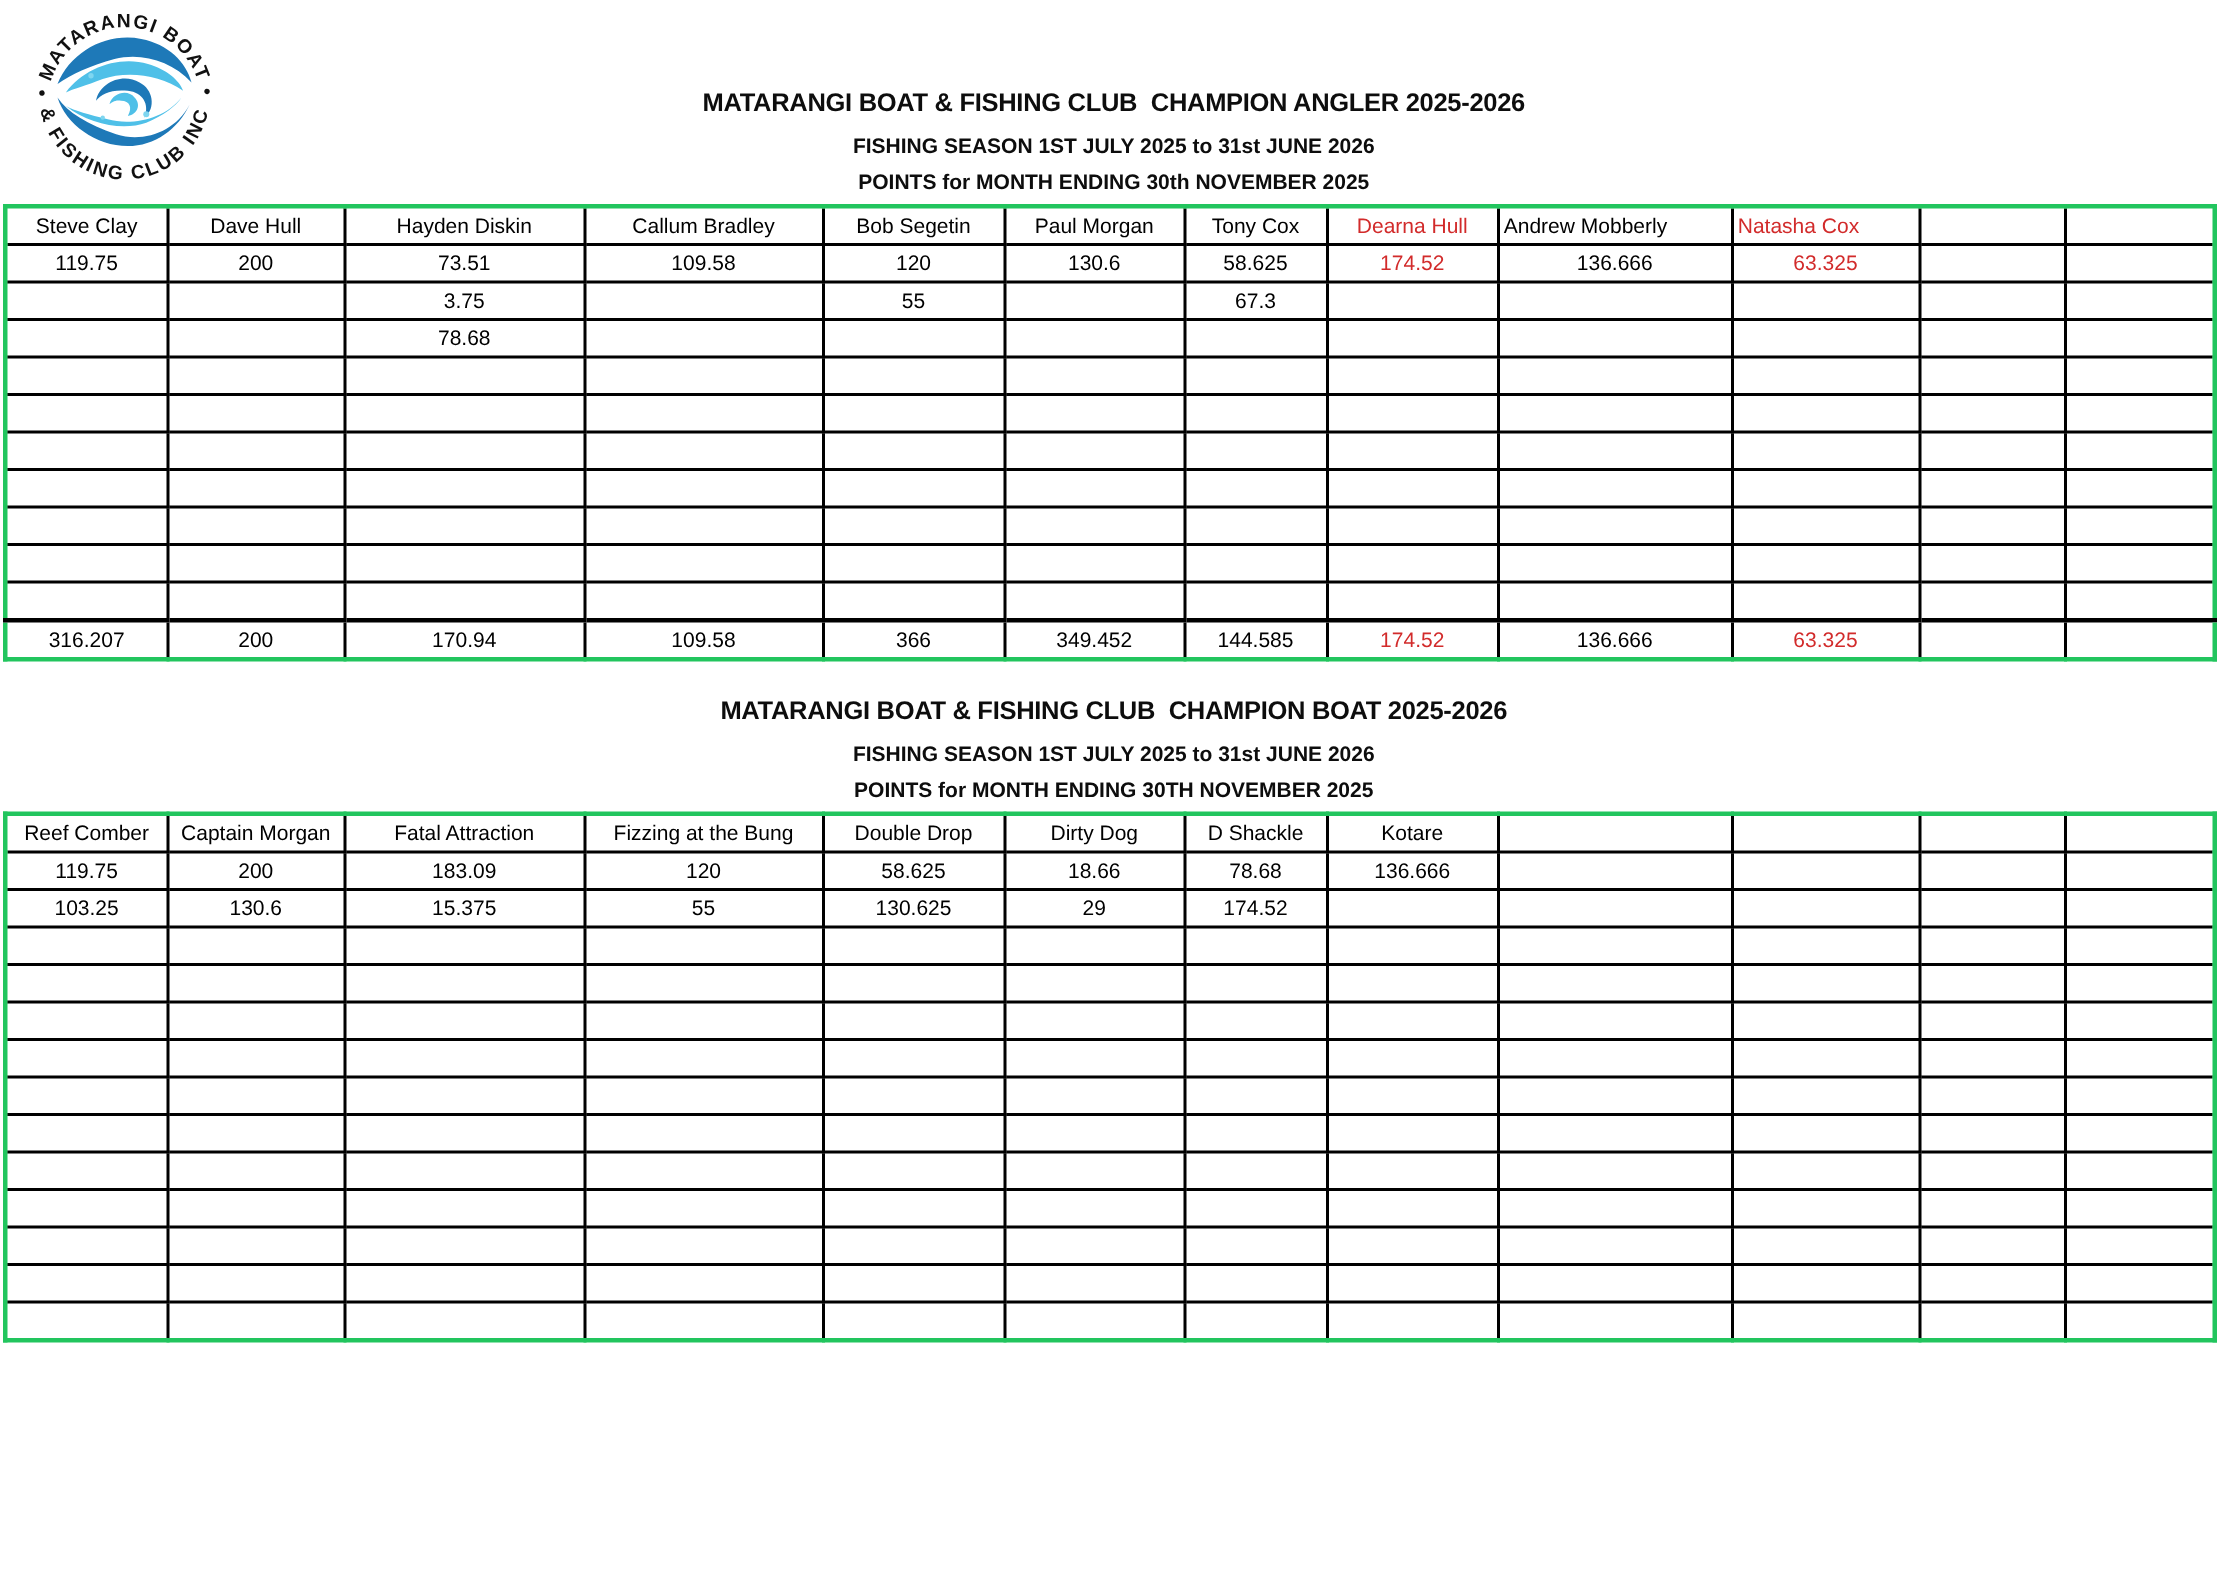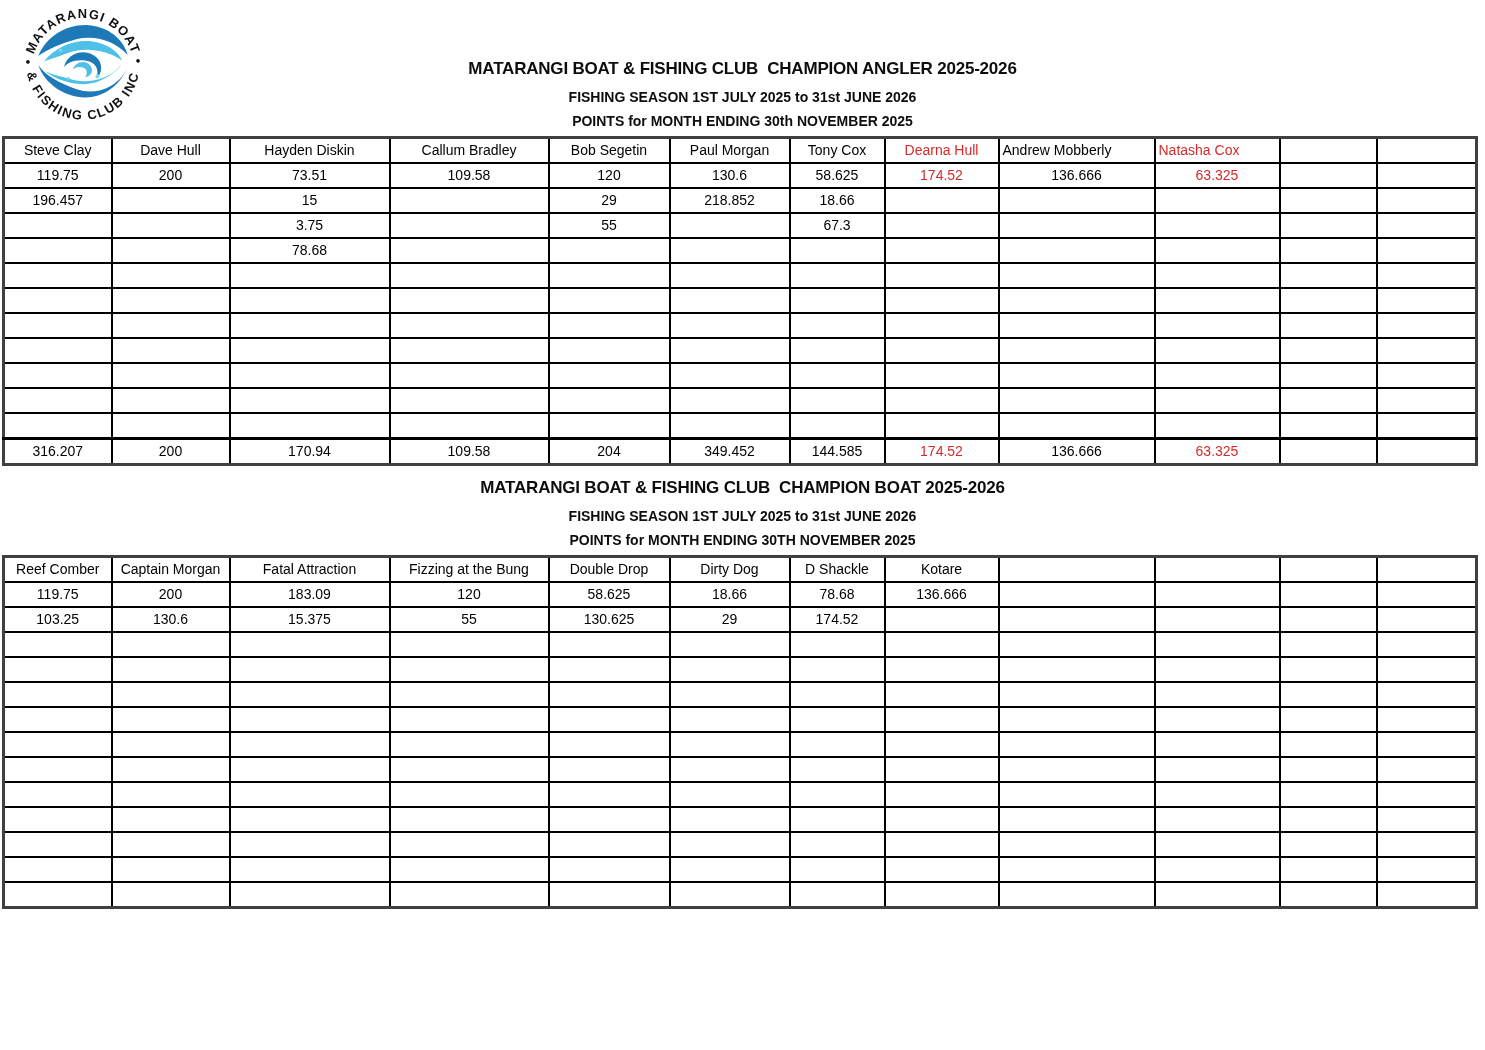--- a/index.html
+++ b/index.html
@@ -5,29 +5,29 @@
   html,body{margin:0;padding:0;}
   body{
     width:1485px;height:1050px;background:#ffffff;
     font-family:"Liberation Sans", sans-serif;color:#000;
   }
   .page{position:relative;width:1485px;height:1050px;background:#fff;overflow:hidden;}
   .logo{position:absolute;top:-2px;left:14px;width:138px;height:134px;}
   .logo svg{width:100%;height:100%;}
   .hdr-block{text-align:center;}
   .hdr-block.first{padding-top:56px;}
-  .hdr-block.second{padding-top:9px;}
+  .hdr-block.second{padding-top:20px;}
   .title{
     font-size:17px;font-weight:700;line-height:26px;letter-spacing:-0.2px;
     white-space:pre;color:#0d0d0d;
   }
   .subtitle{font-size:14px;font-weight:700;line-height:17px;margin-top:7px;color:#0d0d0d;white-space:pre;}
   table.tbl{
     border-collapse:collapse;table-layout:fixed;
-    margin:6px 0 0 2px;border:3px solid #404040;
+    margin:6px 0 0 2px;border:3px solid #22c55e;
   }
   table.tbl th, table.tbl td{
     border:2px solid #000;height:23px;line-height:23px;
     padding:0 3px;font-size:14px;font-weight:400;text-align:center;
     white-space:nowrap;overflow:hidden;
   }
   table.tbl th.left{text-align:left;margin-left:24px;}
   table.tbl .red{color:var(--accent-red,#d22b2b);}
   table.tbl tr.totals td{border-top:3px solid #000;}
 </style>
@@ -108,34 +108,20 @@
           <td>120</td>
           <td>130.6</td>
           <td>58.625</td>
           <td class="red">174.52</td>
           <td class="left">136.666</td>
           <td class="red left">63.325</td>
           <td></td>
           <td></td>
         </tr>
         <tr>
-          <td>196.457</td>
-          <td></td>
-          <td>15</td>
-          <td></td>
-          <td>29</td>
-          <td>218.852</td>
-          <td>18.66</td>
-          <td class="red"></td>
-          <td class="left"></td>
-          <td class="red left"></td>
-          <td></td>
-          <td></td>
-        </tr>
-        <tr>
           <td></td>
           <td></td>
           <td>3.75</td>
           <td></td>
           <td>55</td>
           <td></td>
           <td>67.3</td>
           <td class="red"></td>
           <td class="left"></td>
           <td class="red left"></td>
@@ -252,21 +238,21 @@
           <td class="left"></td>
           <td class="red left"></td>
           <td></td>
           <td></td>
         </tr>
         <tr class="totals">
           <td>316.207</td>
           <td>200</td>
           <td>170.94</td>
           <td>109.58</td>
-          <td>204</td>
+          <td>366</td>
           <td>349.452</td>
           <td>144.585</td>
           <td class="red">174.52</td>
           <td class="left">136.666</td>
           <td class="red left">63.325</td>
           <td></td>
           <td></td>
         </tr>
       </tbody>
     </table>

